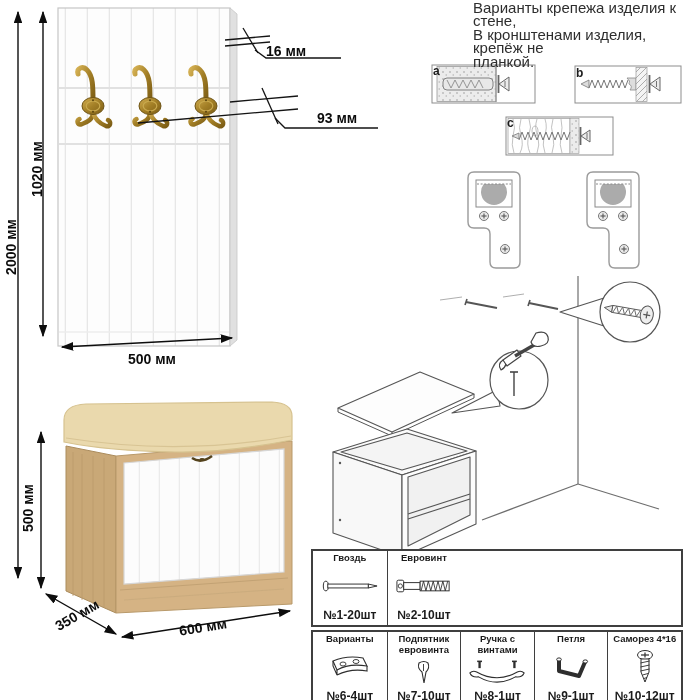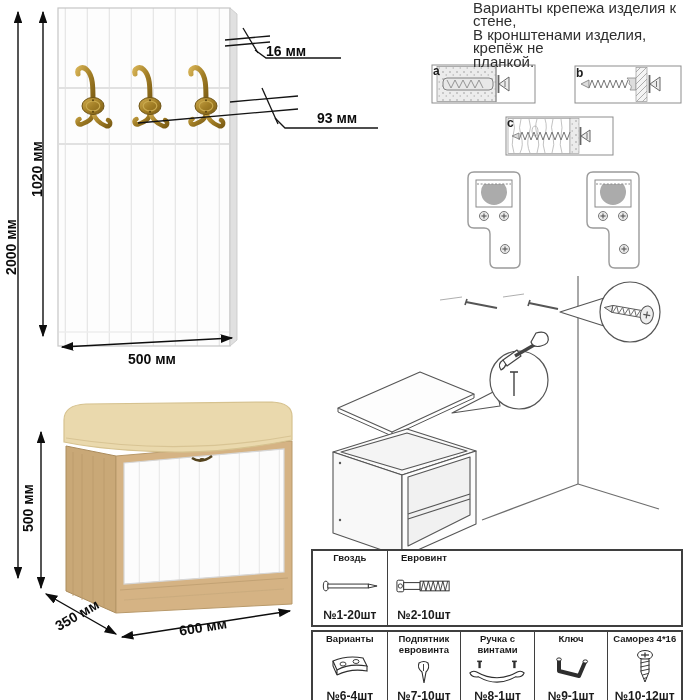--- a/index.html
+++ b/index.html
@@ -313,21 +313,21 @@
           <line x1="13" y1="3" x2="13" y2="10" stroke-width="2.4"></line>
               <line x1="10.5" y1="3" x2="15.5" y2="3" stroke-width="1.6"></line>
           <line x1="49" y1="3" x2="49" y2="10" stroke-width="2.4"></line>
               <line x1="46.5" y1="3" x2="51.5" y2="3" stroke-width="1.6"></line>
           <path d="M3,15 Q6,12 10,14 Q31,26 52,14 Q56,12 59,15 Q57,20 50,19 Q31,30 12,19 Q5,20 3,15 Z" stroke-width="1.1"></path>
         </svg>
       </div>
       <div class="pqty">№8-1шт</div>
     </div>
     <div class="cell">
-      <div class="pname">Ключ</div>
+      <div class="pname">Петля</div>
       <div class="picon">
         <svg width="40" height="30" viewBox="0 0 40 30" stroke="#2e2e2e" fill="none">
           <path d="M8,8 L8,19 L28,24 L34,10" stroke-width="4" stroke-linejoin="round"></path>
           <ellipse cx="8" cy="7.5" rx="2.3" ry="1.6" fill="#fff" stroke-width="1"></ellipse>
           <ellipse cx="34.3" cy="9.5" rx="2.3" ry="1.6" fill="#fff" stroke-width="1"></ellipse>
         </svg>
       </div>
       <div class="pqty">№9-1шт</div>
     </div>
     <div class="cell">

